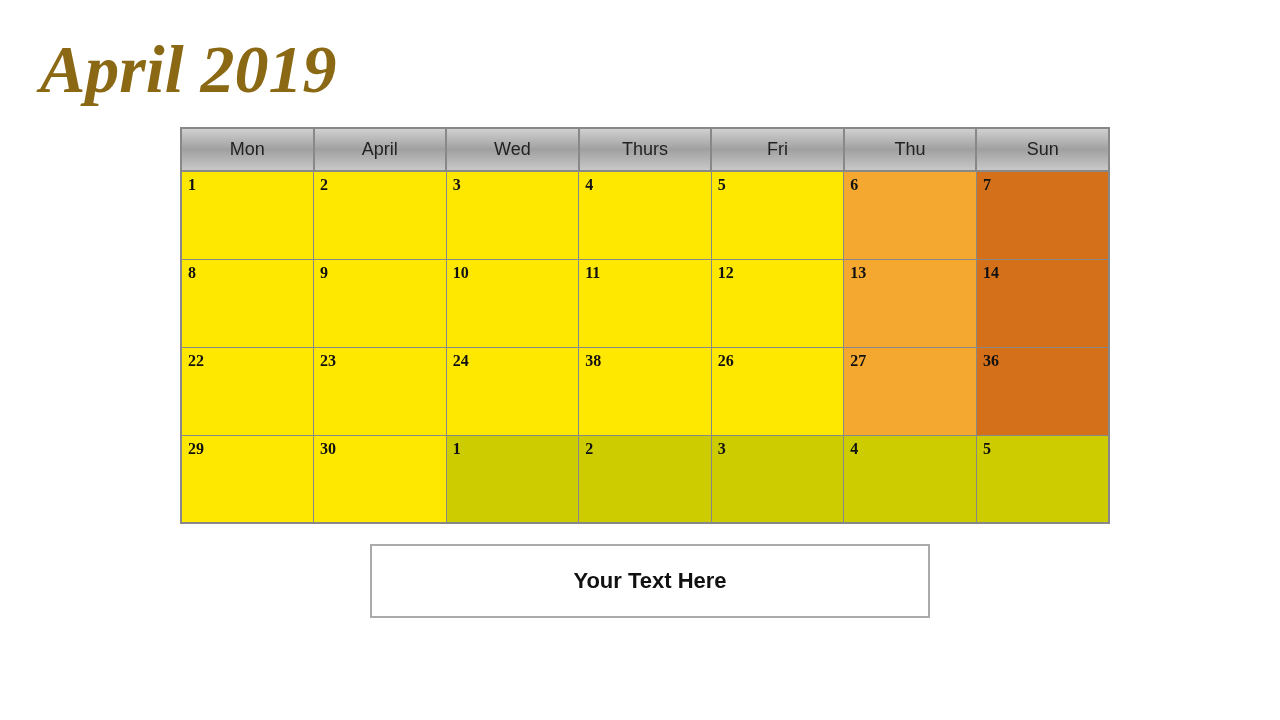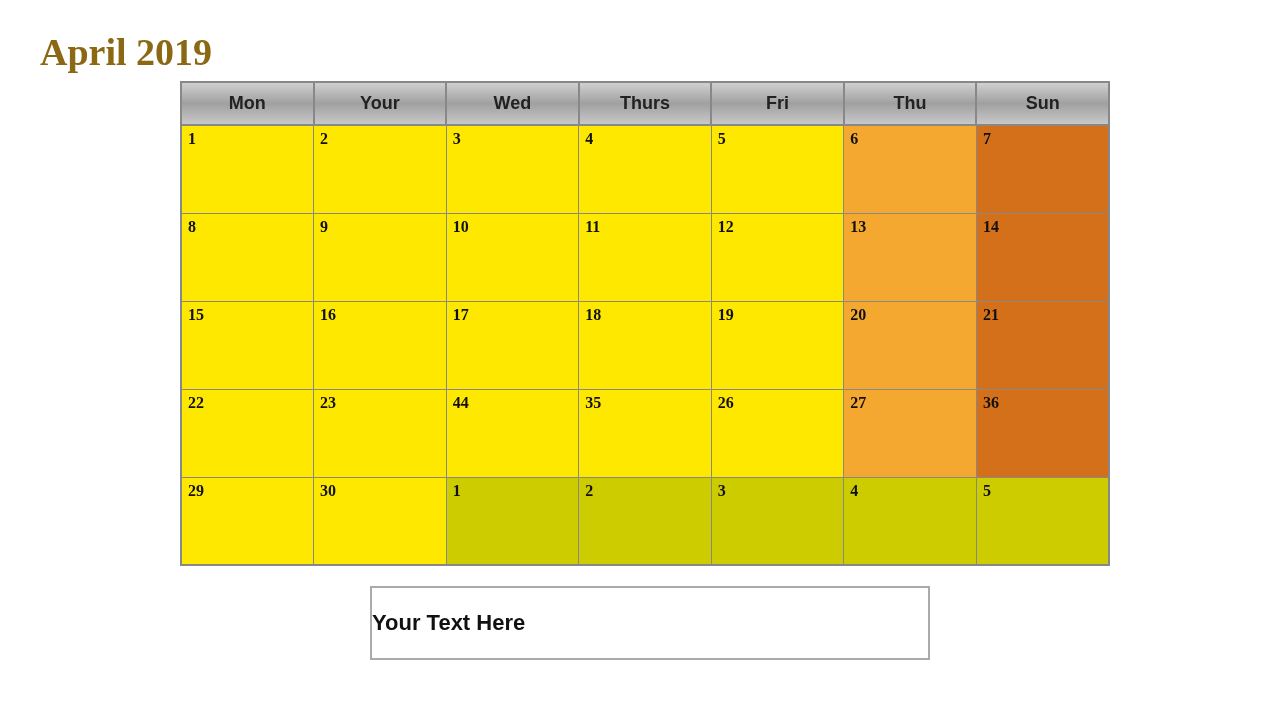--- a/index.html
+++ b/index.html
@@ -9,44 +9,45 @@
       width: 1280px;
       height: 720px;
       overflow: hidden;
       display: flex;
       flex-direction: column;
       align-items: flex-start;
       padding: 30px 40px;
     }
 
     .page-title {
-      font-size: 38px;
+      font-size: 68px;
       font-weight: bold;
       color: #8B6914;
-      margin-bottom: 7px;
+      margin-bottom: 18px;
+      font-style: italic;
     }
 
     .calendar-wrapper {
       width: 930px;
       margin-left: 140px;
     }
 
     .calendar-table {
       border-collapse: collapse;
       width: 100%;
       border: 2px solid #888;
     }
 
     
     .calendar-table thead tr th {
       background: linear-gradient(to bottom, #d0d0d0, #a0a0a0, #c8c8c8);
       border: 2px solid #888;
       text-align: center;
       font-size: 18px;
-      font-weight: bold;
+      font-weight: normal;
       color: #222;
       padding: 10px 0;
       font-family: Arial, sans-serif;
     }
 
     
     .cell-weekday {
       background-color: #FFE800;
       border: 1.5px solid #888;
       width: 130px;
@@ -109,42 +110,42 @@
       font-weight: bold;
       color: #111;
     }
 
     .text-box-container {
       margin-top: 20px;
       margin-left: 330px;
       width: 560px;
       border: 2px solid #aaa;
       background: white;
-      text-align: left;
+      text-align: center;
       padding: 22px 0;
     }
 
     .text-box-label {
       font-size: 22px;
       font-weight: bold;
       color: #111;
       font-family: Arial, sans-serif;
     }
   </style>
 </head>
 <body>
 
 <h1 class="page-title">April 2019</h1>
 
 <div class="calendar-wrapper">
   <table class="calendar-table">
     <thead>
       <tr id="header-row">
           <th>Mon</th>
-          <th>Your</th>
+          <th>April</th>
           <th>Wed</th>
           <th>Thurs</th>
           <th>Fri</th>
           <th>Thu</th>
           <th>Sun</th>
         </tr>
     </thead>
     <tbody id="calendar-body">
         <tr>
           <td class="cell-weekday">1</td>
@@ -158,33 +159,24 @@
         <tr>
           <td class="cell-weekday">8</td>
           <td class="cell-weekday">9</td>
           <td class="cell-weekday">10</td>
           <td class="cell-weekday">11</td>
           <td class="cell-weekday">12</td>
           <td class="cell-sat">13</td>
           <td class="cell-sun">14</td>
         </tr>
         <tr>
-          <td class="cell-weekday">15</td>
-          <td class="cell-weekday">16</td>
-          <td class="cell-weekday">17</td>
-          <td class="cell-weekday">18</td>
-          <td class="cell-weekday">19</td>
-          <td class="cell-sat">20</td>
-          <td class="cell-sun">21</td>
-        </tr>
-        <tr>
           <td class="cell-weekday">22</td>
           <td class="cell-weekday">23</td>
-          <td class="cell-weekday">44</td>
-          <td class="cell-weekday">35</td>
+          <td class="cell-weekday">24</td>
+          <td class="cell-weekday">38</td>
           <td class="cell-weekday">26</td>
           <td class="cell-sat">27</td>
           <td class="cell-sun">36</td>
         </tr>
         <tr>
           <td class="cell-weekday">29</td>
           <td class="cell-weekday">30</td>
           <td class="cell-overflow">1</td>
           <td class="cell-overflow">2</td>
           <td class="cell-overflow">3</td>

